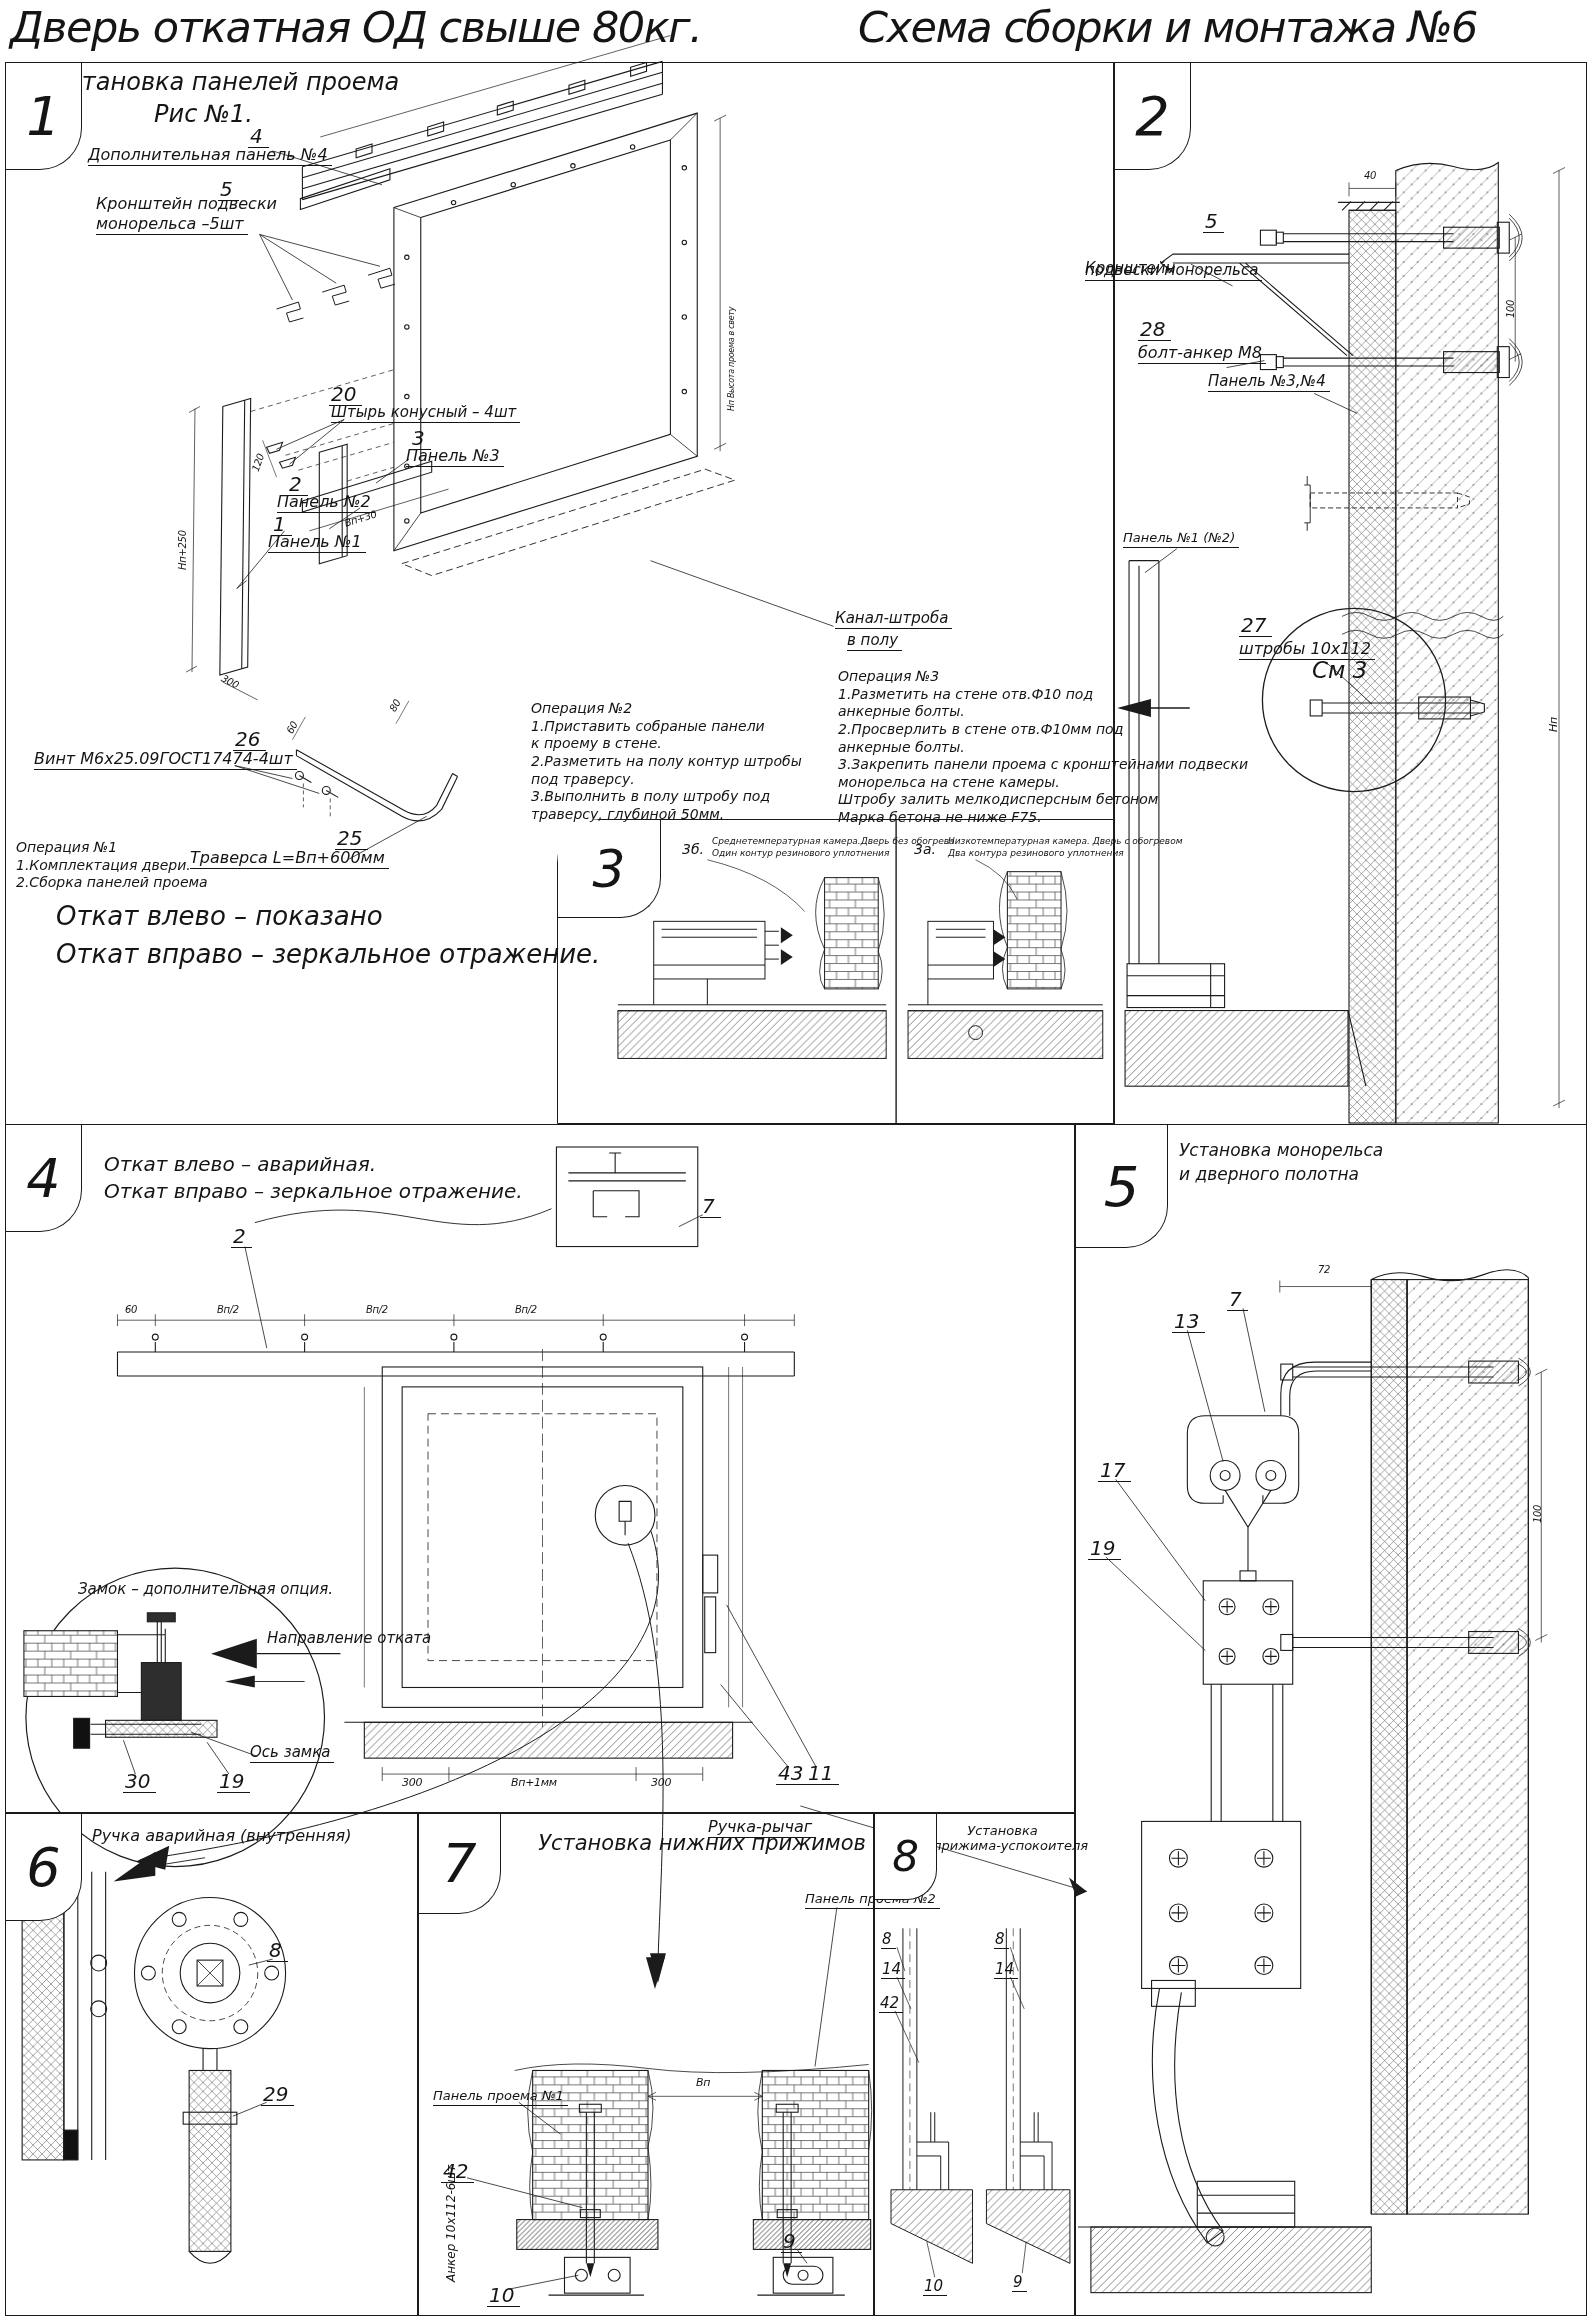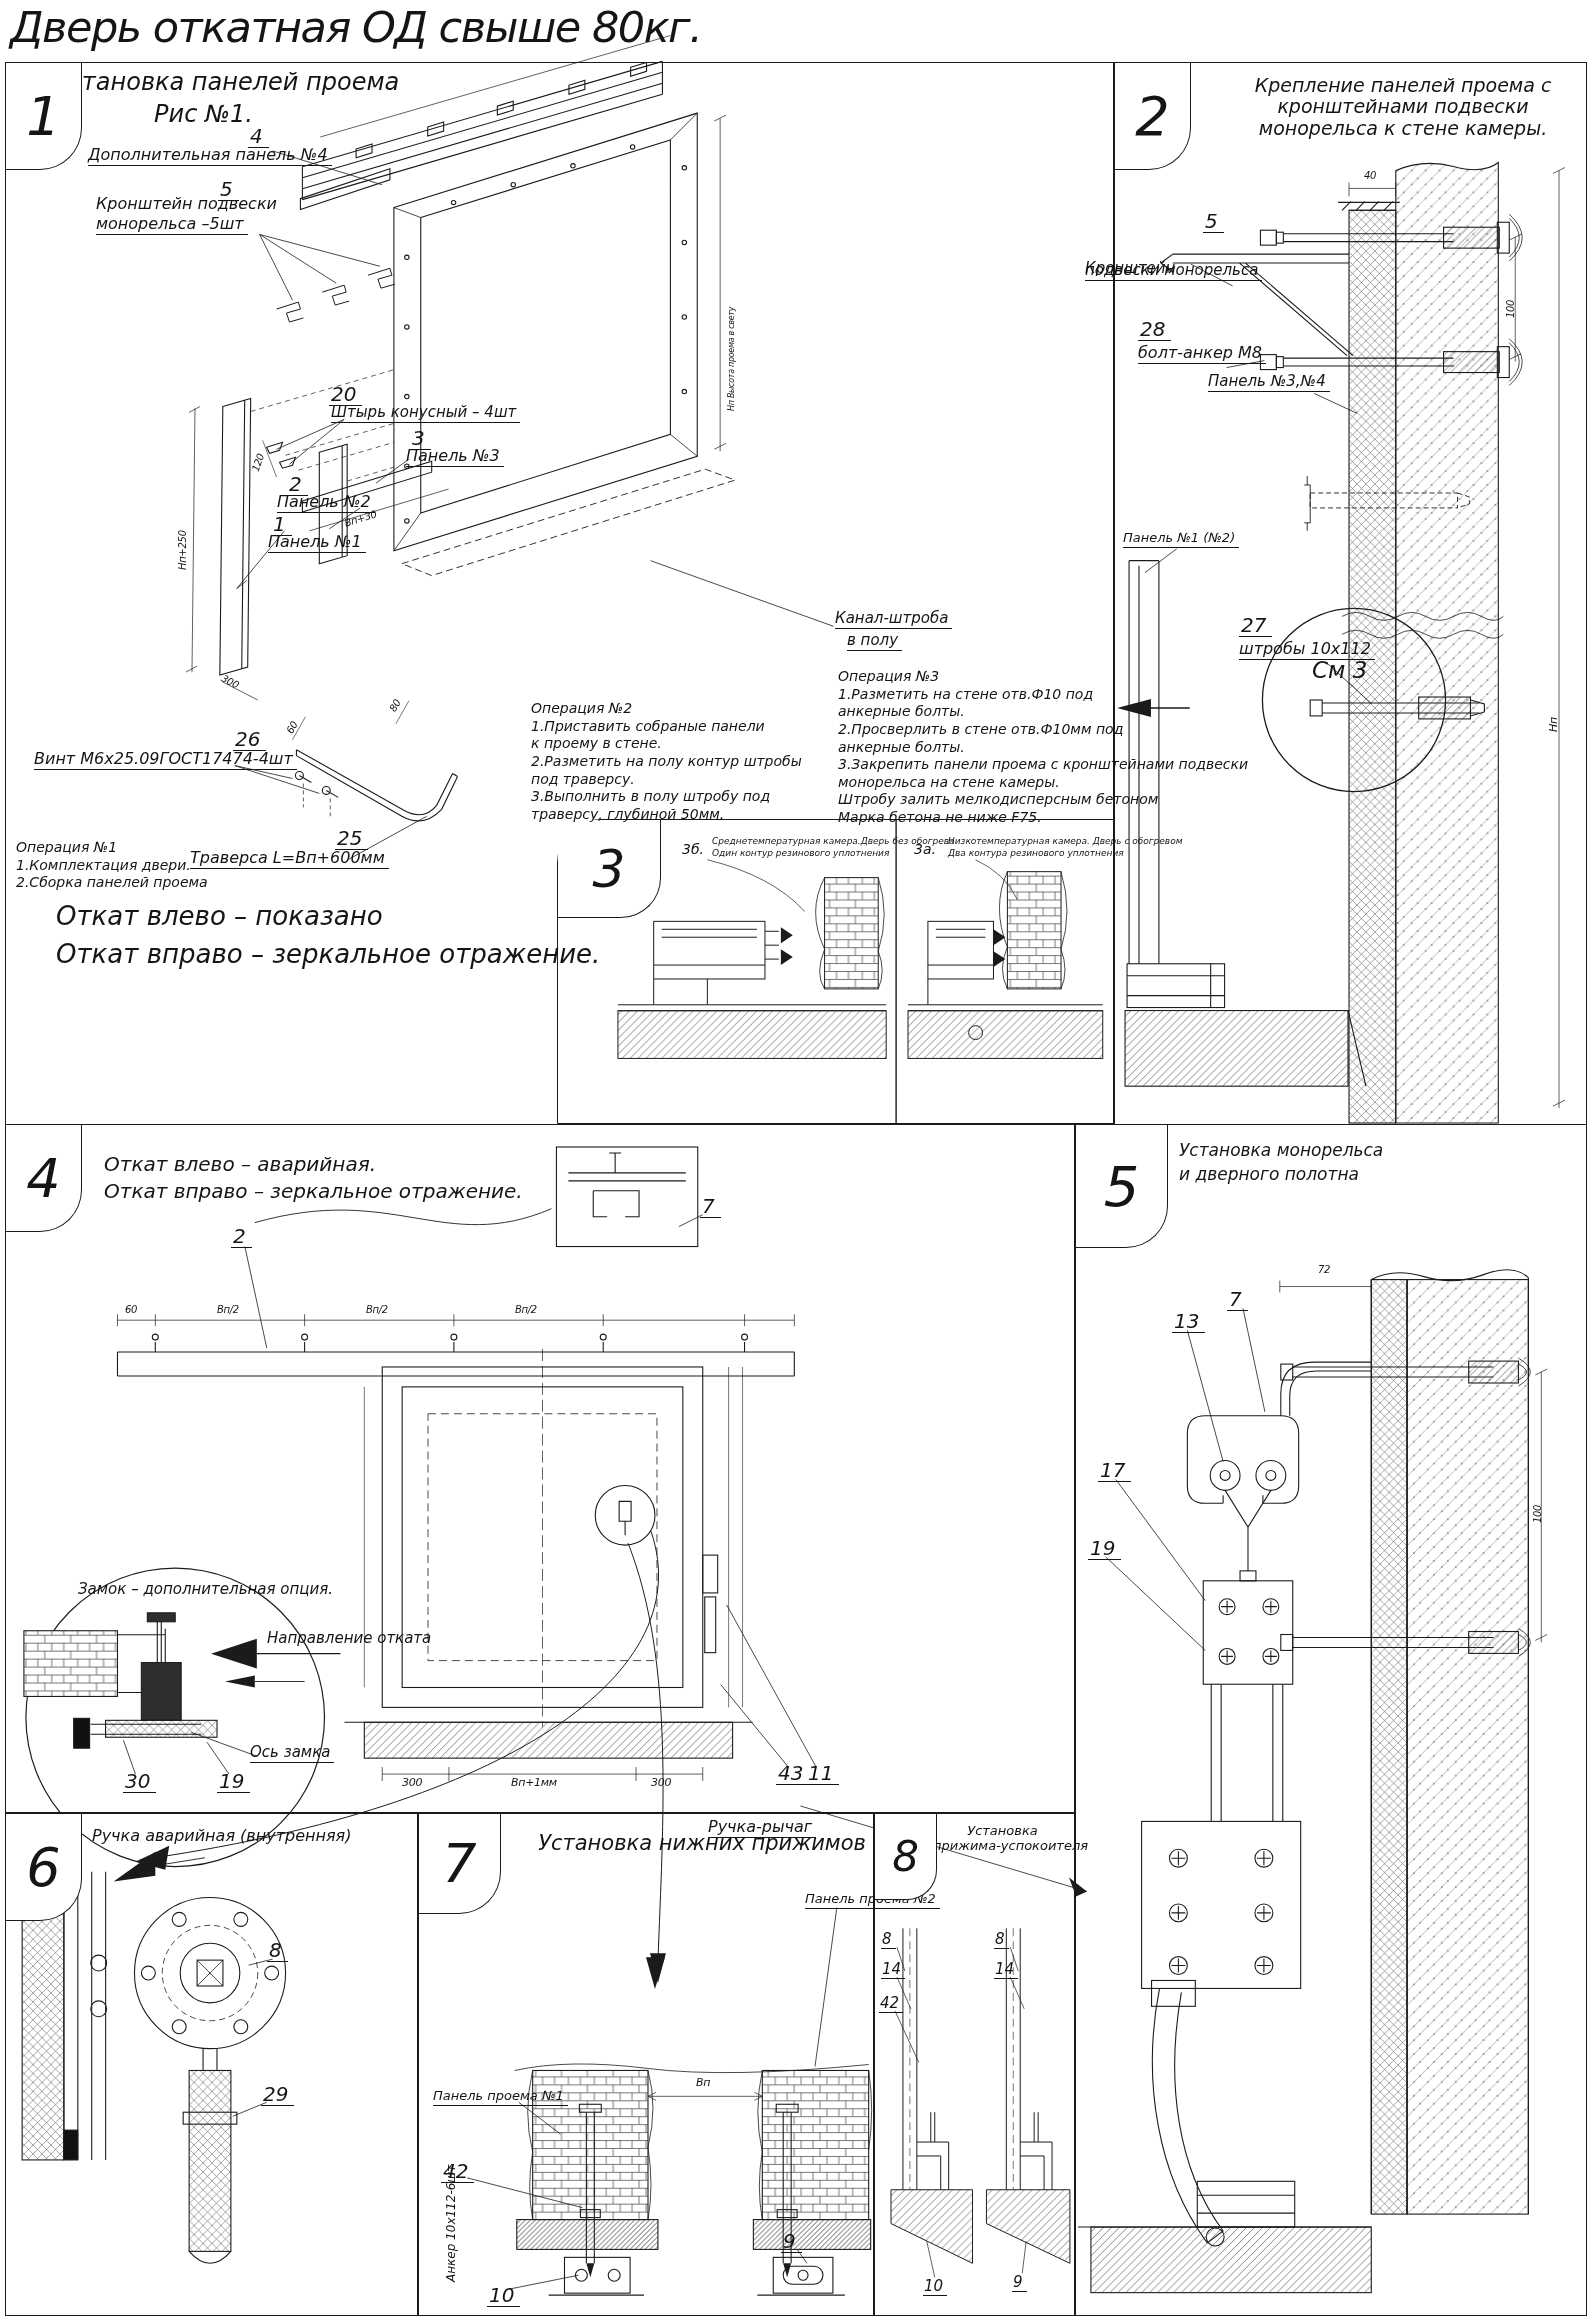--- a/index.html
+++ b/index.html
@@ -45,20 +45,21 @@
       </pattern>
       <pattern id="conc" width="14" height="14" patternUnits="userSpaceOnUse">
         <path d="M-3 17L17 -3M-3 3L3 -3M11 17L17 11" stroke="#999" stroke-width=".7" fill="none"></path>
         <circle cx="4" cy="10" r=".9" fill="#888"></circle>
           <circle cx="10" cy="4" r=".9" fill="#888"></circle>
       </pattern>
     </defs>
   </svg>
 
   <div class="title-left">Дверь откатная ОД свыше 80кг.</div>
+  <div class="title-right">Схема сборки и монтажа №6</div>
 
   <div class="panel" style="left:5px;top:62px;width:1109px;height:1063px">
     <div class="numbox">1</div>
     <div class="lbl ctr" style="left:48px;top:6px;width:299px;font-size:24px">Установка панелей проема</div>
     <div class="lbl ctr" style="left:48px;top:38px;width:299px;font-size:24px">Рис №1.</div>
 
     <svg class="art" width="1109" height="1063" viewBox="0 0 1115 1068">
       <g fill="none" stroke="#1b1b1b" stroke-width="1.1">
         <path d="M298 104 L660 -2 M298 115 L660 9 M298 126 L660 20 M298 137 L660 31 M298 104 V137 M660 -2 V31"></path>
         <path d="M316 74 L668 -28" stroke-width=".7"></path>
@@ -166,25 +167,20 @@
     <div class="lbl dim" style="left:338px;top:450px;transform:rotate(-17deg)">Вп+30</div>
     <div class="lbl dim" style="left:215px;top:613px;transform:rotate(27deg)">300</div>
     <div class="lbl dim" style="left:243px;top:394px;transform:rotate(-70deg)">120</div>
     <div class="lbl dim" style="left:383px;top:637px;transform:rotate(-60deg)">80</div>
     <div class="lbl dim" style="left:280px;top:659px;transform:rotate(-60deg)">60</div>
     <div class="lbl dim vrot" style="left:722px;top:348px;font-size:8px">Нп Высота проема в свету</div>
   </div>
 
   <div class="panel" style="left:1114px;top:62px;width:473px;height:1063px">
     <div class="numbox">2</div>
-    <div class="lbl ctr" style="left:109px;top:12px;width:358px;font-size:19px">
-      <div>Крепление панелей проема с</div>
-        <div>кронштейнами  подвески</div>
-        <div>монорельса к стене камеры.</div>
-    </div>
 
     <svg class="art" width="473" height="1063" viewBox="0 0 475 1068">
       <g fill="none" stroke="#1b1b1b" stroke-width="1.1">
         <path d="M282 108 Q310 96 340 104 T385 100 L385 1065 L282 1065 Z" fill="url(#conc)"></path>
         <rect x="235" y="148" width="47" height="917" fill="url(#cross)"></rect>
         <path d="M235 148 H282"></path>
         <path d="M224 140 H286 M228 148 l9 -9 M242 148 l9 -9 M256 148 l9 -9 M270 148 l9 -9"></path>
         <path d="M235 126 H282 M235 120 V134 M282 120 V134" stroke-width=".7"></path>
         <g>
           <rect x="146" y="168" width="16" height="15"></rect>

